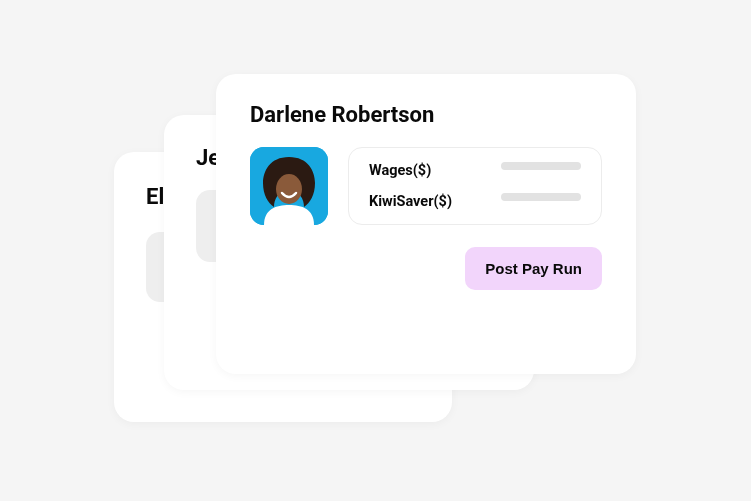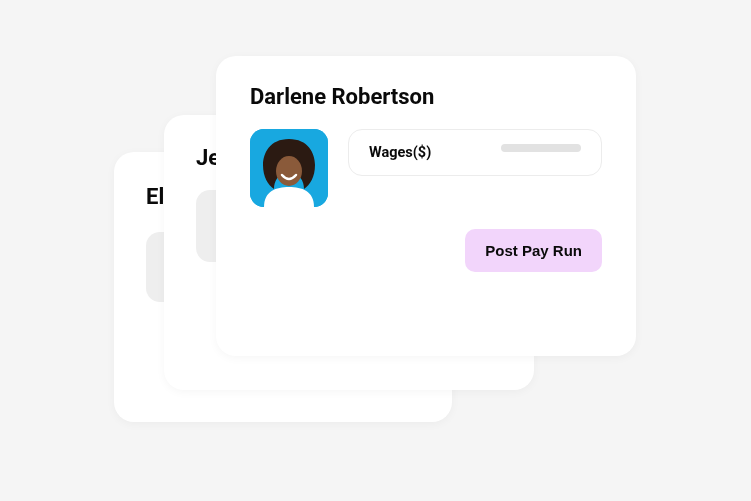--- a/index.html
+++ b/index.html
@@ -64,21 +64,21 @@
     .card-mid .avatar-ph {
       width: 72px;
       height: 72px;
       background: #eeeeee;
       border-radius: 14px;
     }
 
     
     .card-front {
       left: 216px;
-      top: 56px;
+      top: 74px;
       width: 420px;
       height: 300px;
       padding: 28px 34px 24px 34px;
     }
     .card-front .name {
       font-size: 22px;
       font-weight: 700;
       color: #0a0a0a;
     }
     .front-row {
@@ -175,19 +175,23 @@
 
         <path d="M14 78 C14 62 26 58 39 58 C52 58 64 62 64 78 Z" fill="#ffffff"></path>
       </svg>
     </div>
 
     <div class="details-box">
       <div class="detail-row">
         <span class="detail-label">Wages($)</span>
         <span class="placeholder-bar"></span>
       </div>
+      <div class="detail-row">
+        <span class="detail-label">KiwiSaver($)</span>
+        <span class="placeholder-bar"></span>
+      </div>
     </div>
   </div>
 
   <div class="btn-row">
     <button class="post-btn">Post Pay Run</button>
   </div>
 </div>
 
 </body></html>

